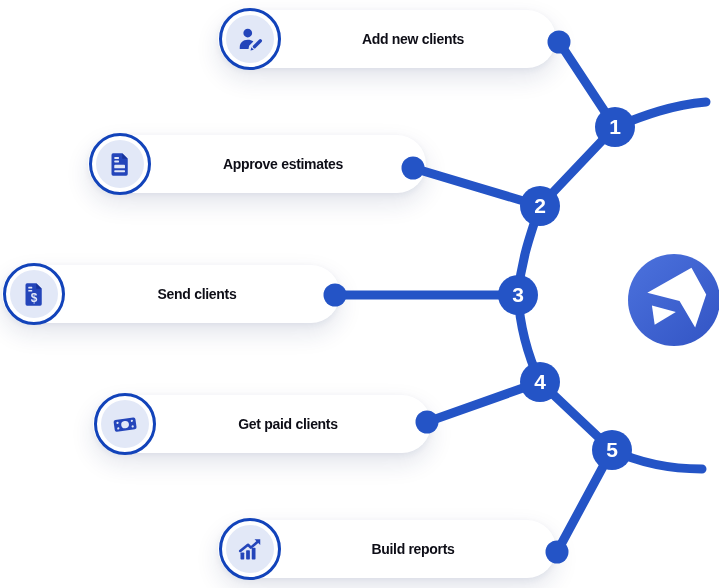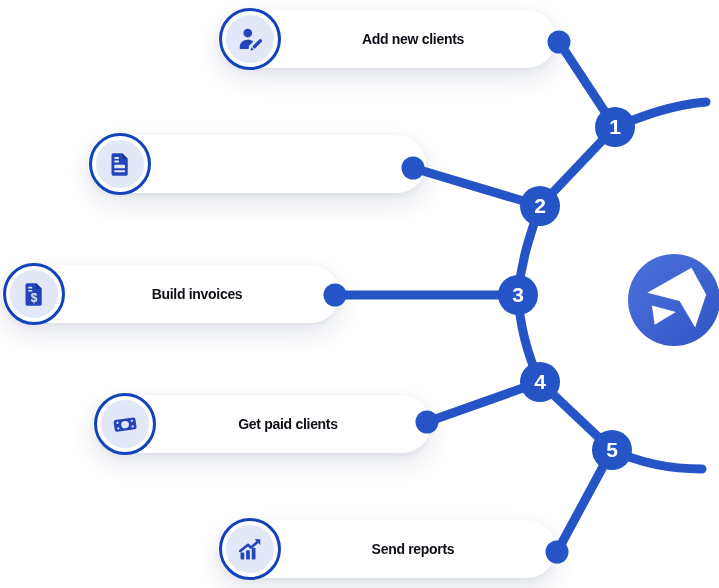--- a/index.html
+++ b/index.html
@@ -62,35 +62,36 @@
         <svg viewBox="0 0 24 24" fill="#2445ba">
           <path d="M6.5 3.4h7.3l4.4 4.4V20a1.3 1.3 0 0 1-1.3 1.3H6.5A1.3 1.3 0 0 1 5.2 20V4.7a1.3 1.3 0 0 1 1.3-1.3z"></path>
           <path d="M13.8 3.4l4.4 4.4h-4.4z" fill="#16339b"></path>
           <rect x="7.4" y="6.4" width="3.8" height="1.5" rx=".5" fill="#e2e8f7"></rect>
           <rect x="7.4" y="9.2" width="3.8" height="1.5" rx=".5" fill="#e2e8f7"></rect>
           <rect x="7.4" y="12.6" width="8.6" height="2.8" rx=".7" fill="#e2e8f7"></rect>
           <rect x="7.4" y="17" width="8.6" height="1.5" rx=".5" fill="#e2e8f7"></rect>
         </svg>
       </span>
     </span>
+    <span class="pill-label">Approve estimates</span>
   </div>
 
   <div class="pill" style="left:2px;top:265px;">
     <span class="icon-circle">
       <span class="icon-inner">
         <svg viewBox="0 0 24 24" fill="#2445ba">
           <path d="M6.5 3.4h7.3l4.4 4.4V20a1.3 1.3 0 0 1-1.3 1.3H6.5A1.3 1.3 0 0 1 5.2 20V4.7a1.3 1.3 0 0 1 1.3-1.3z"></path>
           <path d="M13.8 3.4l4.4 4.4h-4.4z" fill="#16339b"></path>
           <rect x="7.4" y="6.2" width="3.2" height="1.3" rx=".4" fill="#e2e8f7"></rect>
           <rect x="7.4" y="8.7" width="3.2" height="1.3" rx=".4" fill="#e2e8f7"></rect>
           <text x="12" y="18.2" font-size="9.5" font-weight="bold" text-anchor="middle" fill="#e2e8f7" font-family="Liberation Sans, sans-serif">$</text>
         </svg>
       </span>
     </span>
-    <span class="pill-label">Build invoices</span>
+    <span class="pill-label">Send clients</span>
   </div>
 
   <div class="pill" style="left:93px;top:395px;">
     <span class="icon-circle">
       <span class="icon-inner">
         <svg viewBox="0 0 24 24" fill="#2445ba">
           <g transform="rotate(-8 12 12)">
             <rect x="3.2" y="7.8" width="17.6" height="9.4" rx="1.6"></rect>
             <ellipse cx="12" cy="12.5" rx="3.1" ry="2.9" fill="#e2e8f7"></ellipse>
             <circle cx="6.2" cy="10.2" r=".9" fill="#e2e8f7"></circle>
@@ -109,21 +110,21 @@
       <span class="icon-inner">
         <svg viewBox="0 0 24 24" fill="#2445ba">
           <rect x="4.4" y="14.8" width="3" height="5.6" rx=".6"></rect>
           <rect x="8.9" y="13" width="3" height="7.4" rx=".6"></rect>
           <rect x="13.4" y="11" width="3" height="9.4" rx=".6"></rect>
           <path d="M4.2 13.6l6.2-5 2.3 2.3 5.2-4.5" fill="none" stroke="#2445ba" stroke-width="2.1" stroke-linecap="round" stroke-linejoin="round"></path>
           <path d="M15.6 4.1h4.6v4.6z"></path>
         </svg>
       </span>
     </span>
-    <span class="pill-label">Send reports</span>
+    <span class="pill-label">Build reports</span>
   </div>
 
   <svg class="connector-svg" width="719" height="588" viewBox="0 0 719 588">
     <g stroke="#2454c6" stroke-width="9" fill="none" stroke-linecap="round">
       <path d="M559 42 L615 127"></path>
       <path d="M615 127 C645 115 672 105 706 102"></path>
       <path d="M615 127 L540 206"></path>
       <path d="M540 206 L413 168"></path>
       <path d="M540 206 C529 238 521 262 518 295"></path>
       <path d="M518 295 L335 295"></path>

